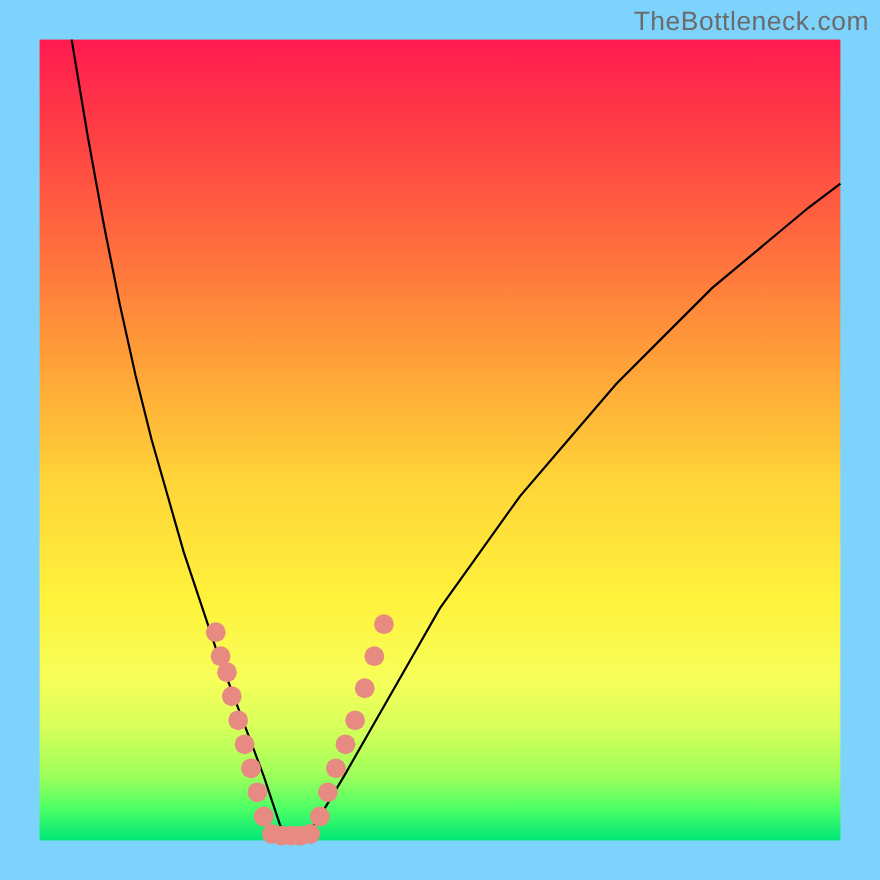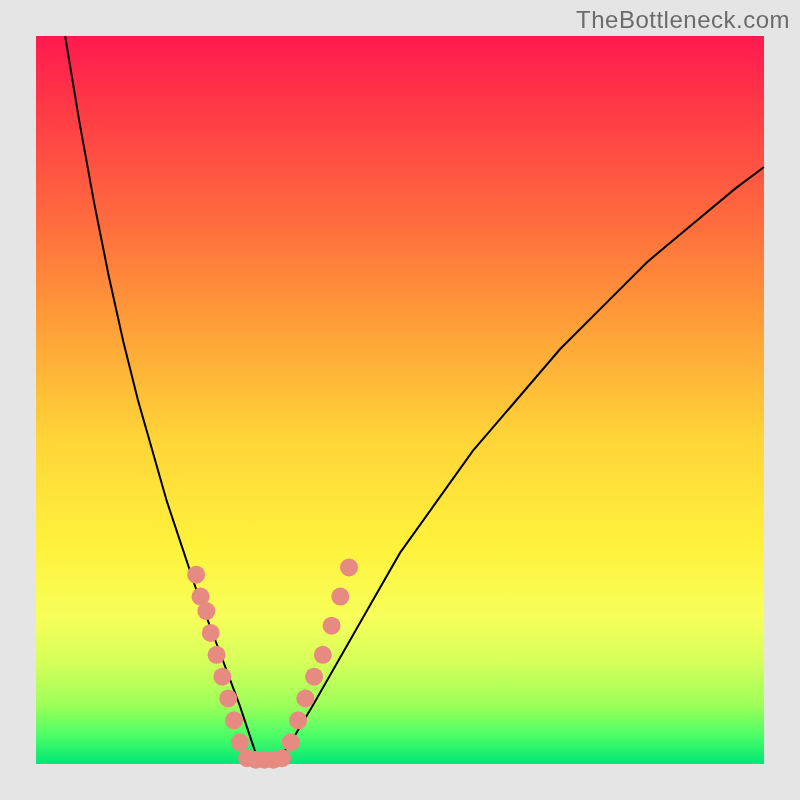--- a/index.html
+++ b/index.html
@@ -6,21 +6,21 @@
     margin: 0;
     padding: 0;
     width: 800px;
     height: 800px;
     background: #000;
     overflow: hidden;
   }
   .frame {
     position: absolute;
     inset: 0;
-    background: #e5e5e5;
+    background: #7dd3fc;
   }
   .plot-area {
     position: absolute;
     left: 36px;
     top: 36px;
     width: 728px;
     height: 728px;
     
     background: linear-gradient(to bottom,
       #ff1a4f 0%,

